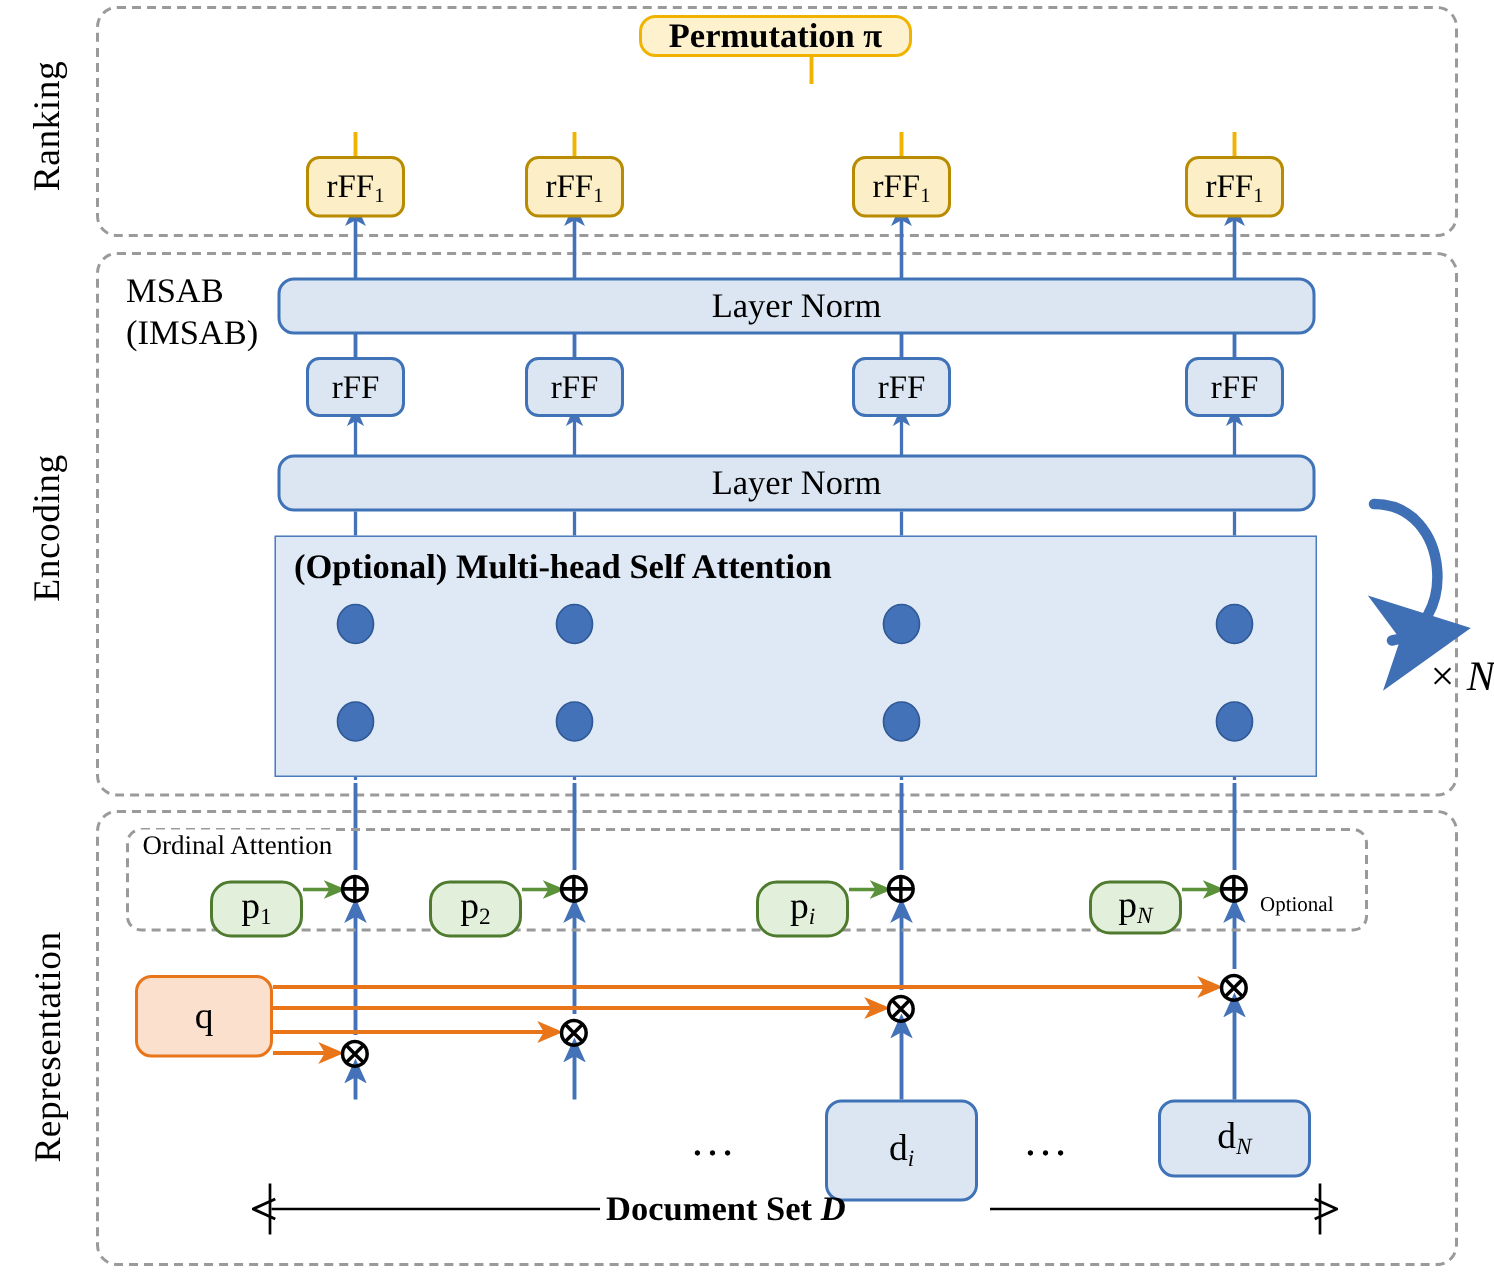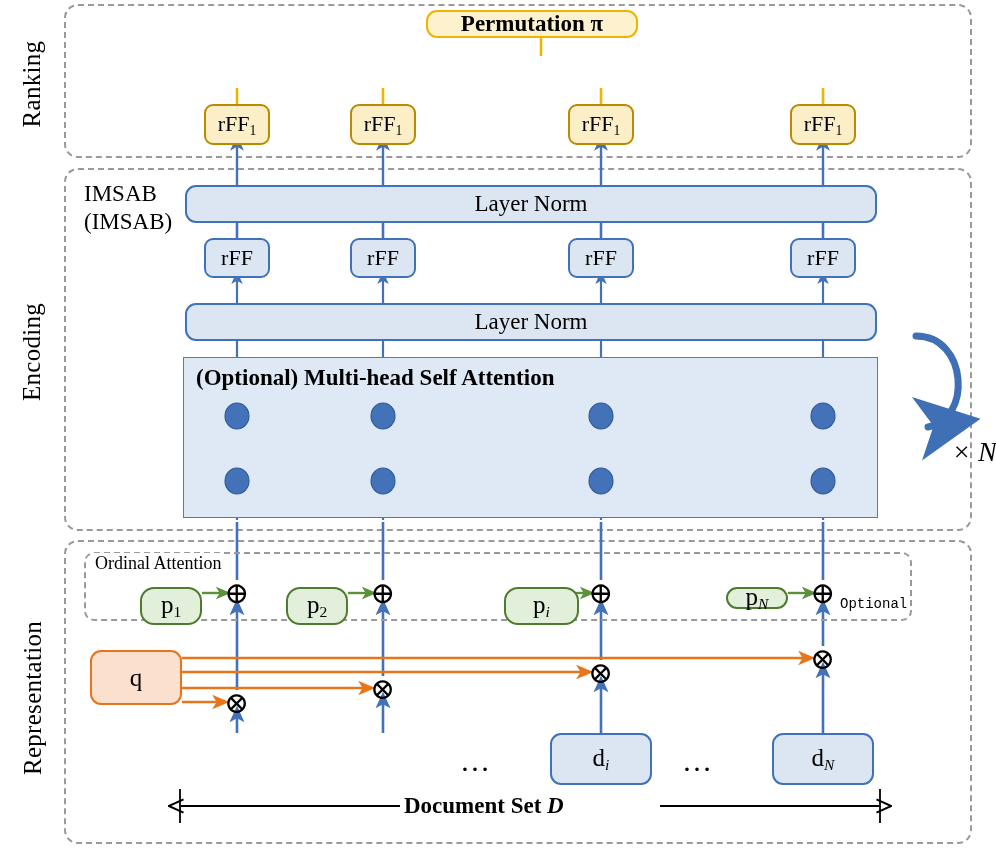--- a/index.html
+++ b/index.html
@@ -203,40 +203,40 @@
     <g stroke="#000" stroke-width="1.8" fill="none">
       <line x1="180" y1="789" x2="180" y2="823"></line>
       <line x1="880" y1="789" x2="880" y2="823"></line>
       <line x1="181" y1="806" x2="400" y2="806" marker-start="url(#blkHeadL)"></line>
       <line x1="660" y1="806" x2="879" y2="806" marker-end="url(#blkHeadR)"></line>
     </g>
 
     <path d="M916,336 C968,336 972,420 928,427" stroke="#3f6fb5" stroke-width="7" fill="none" stroke-linecap="round" marker-end="url(#loopHead)"></path>
   </svg>
 
-  <div class="box yel wide t20 bold" style="left:426px;top:10px;width:212px;height:28px;">
+  <div class="box yel wide t20 bold" style="left:426px;top:10px;width:182px;height:28px;">
     <span>Permutation π</span>
   </div>
 
 
   <div class="box yel dark t19" style="left:204px;top:104px;width:66px;height:41px;">
     <span><span>rFF</span><sub>1</sub></span>
   </div>
   <div class="box yel dark t19" style="left:350px;top:104px;width:66px;height:41px;">
     <span><span>rFF</span><sub>1</sub></span>
   </div>
   <div class="box yel dark t19" style="left:568px;top:104px;width:66px;height:41px;">
     <span><span>rFF</span><sub>1</sub></span>
   </div>
   <div class="box yel dark t19" style="left:790px;top:104px;width:66px;height:41px;">
     <span><span>rFF</span><sub>1</sub></span>
   </div>
 
   <div class="plain t20" style="left:84px;top:180px;line-height:1.22;">
-    <div>IMSAB</div>
+    <div>MSAB</div>
     <div>(IMSAB)</div>
   </div>
 
   <div class="box blu wide t20" style="left:185px;top:185px;width:692px;height:38px;">
     <span>Layer Norm</span>
   </div>
 
   <div class="box blu t19" style="left:204px;top:238px;width:66px;height:40px;">
     <span>rFF</span>
   </div>
@@ -270,50 +270,50 @@
     </g>
   </svg>
 
   <div class="plain t22 ital" style="left:924px;top:436px;font-size:28px;margin-left:28px;">
     <span>×</span>
     <span style="font-style:italic;"><span>N</span><span class="sub-it">b</span></span>
   </div>
 
   <div class="abs section" style="left:84px;top:552px;width:828px;height:69px;border-radius:10px;"></div>
   <div class="plain t18" style="left:93px;top:553px;font-size:18px;background:#fff;padding:0 2px;">Ordinal Attention</div>
-  <div class="plain" style="left:840px;top:596px;font-size:14px;font-family:Liberation Mono, monospace;">Optional</div>
+  <div class="plain" style="left:840px;top:596px;font-size:14px;">Optional</div>
 
   <div class="box grn t22" style="left:140px;top:574px;width:62px;height:38px;">
     <span><span>p</span><sub>1</sub></span>
   </div>
   <div class="box grn t22" style="left:286px;top:574px;width:62px;height:38px;">
     <span><span>p</span><sub>2</sub></span>
   </div>
-  <div class="box grn t22" style="left:504px;top:574px;width:75px;height:38px;">
+  <div class="box grn t22" style="left:504px;top:574px;width:62px;height:38px;">
     <span><span>p</span><span class="sub-it">i</span></span>
   </div>
-  <div class="box grn t22" style="left:726px;top:574px;width:62px;height:22px;">
+  <div class="box grn t22" style="left:726px;top:574px;width:62px;height:36px;">
     <span><span>p</span><span class="sub-it">N</span></span>
   </div>
 
   <div class="plain" style="left:224px;top:578px;font-size:30px;line-height:30px;">⊕</div>
   <div class="plain" style="left:370px;top:578px;font-size:30px;line-height:30px;">⊕</div>
   <div class="plain" style="left:588px;top:578px;font-size:30px;line-height:30px;">⊕</div>
   <div class="plain" style="left:810px;top:578px;font-size:30px;line-height:30px;">⊕</div>
 
   <div class="box org t22" style="left:90px;top:650px;width:92px;height:55px;">
     <span>q</span>
   </div>
 
   <div class="plain" style="left:224px;top:688px;font-size:30px;line-height:30px;">⊗</div>
   <div class="plain" style="left:370px;top:674px;font-size:30px;line-height:30px;">⊗</div>
   <div class="plain" style="left:588px;top:658px;font-size:30px;line-height:30px;">⊗</div>
   <div class="plain" style="left:810px;top:644px;font-size:30px;line-height:30px;">⊗</div>
 
-  <div class="box blu wide t22" style="left:550px;top:733px;width:102px;height:52px;">
+  <div class="box blu wide t22" style="left:550px;top:733px;width:102px;height:68px;">
     <span><span>d</span><span class="sub-it">i</span></span>
   </div>
   <div class="box blu wide t22" style="left:772px;top:733px;width:102px;height:52px;">
     <span><span>d</span><span class="sub-it">N</span></span>
   </div>
 
   <div class="ellip" style="left:460px;top:744px;">…</div>
   <div class="ellip" style="left:682px;top:744px;">…</div>
 
   <div class="plain t20 bold" style="left:404px;top:793px;">

